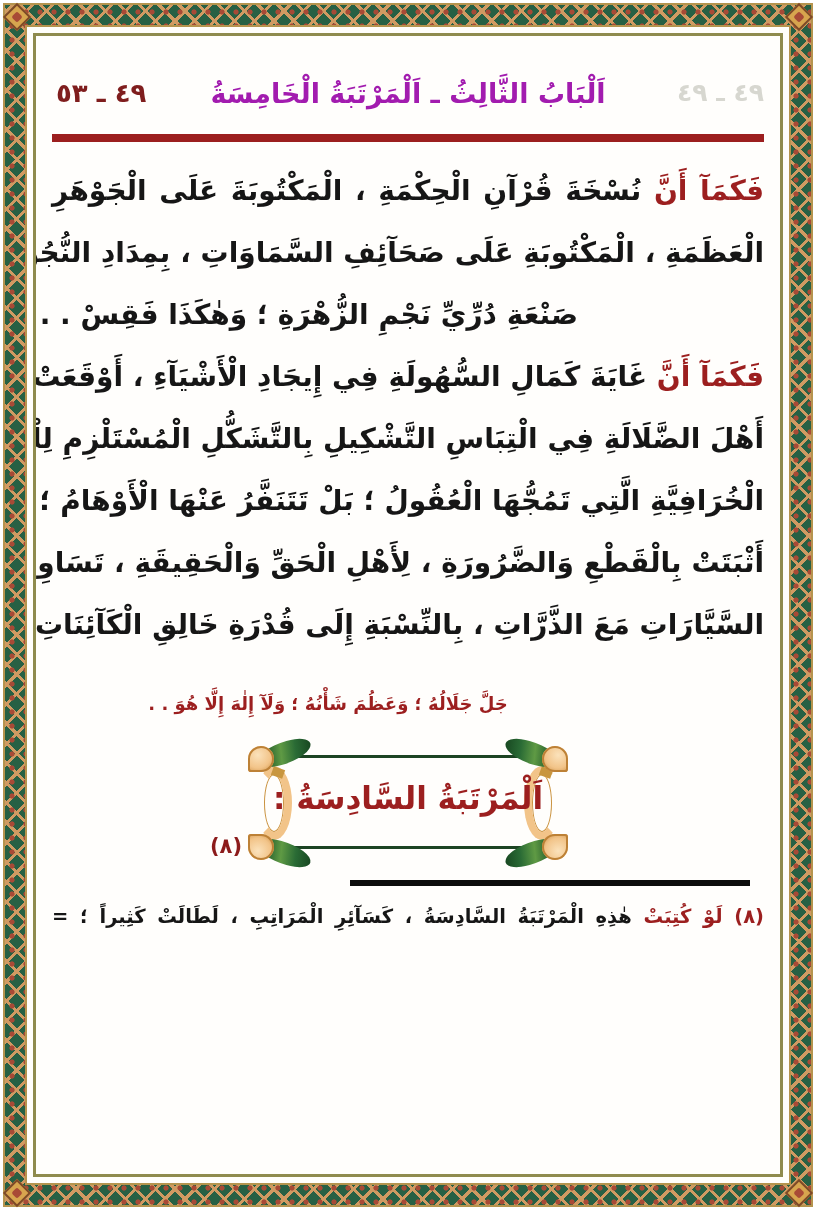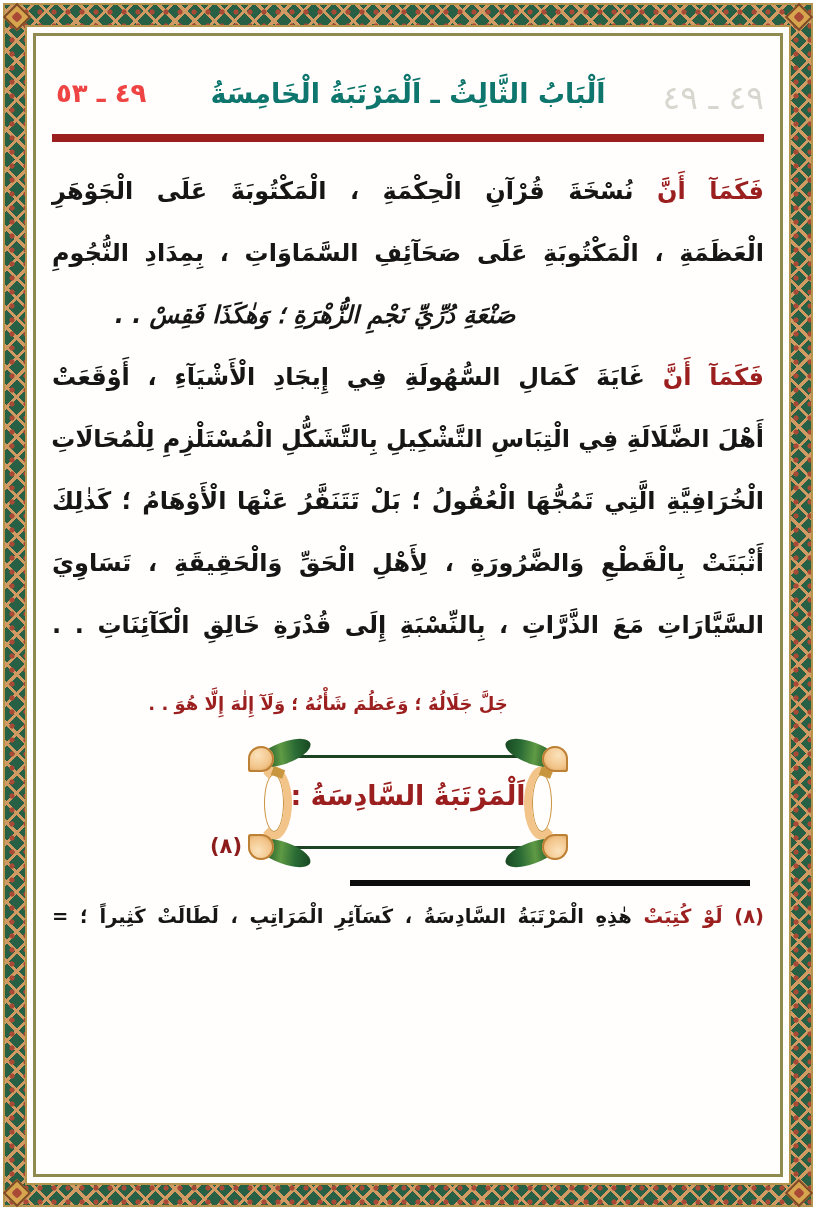--- a/index.html
+++ b/index.html
@@ -24,46 +24,46 @@
   .inner{height:100%;border:3px solid #8f8b4e;background:#fffefc;}
   .content{height:100%;padding:0 16px;position:relative;direction:rtl;overflow:hidden;}
 
   
   .corner{position:absolute;width:20px;height:20px;background:#d7a54e;border:2px solid #7e4a28;transform:rotate(45deg);z-index:5;}
   .corner::after{content:"";position:absolute;inset:4px;background:#a84a36;border-radius:2px;}
   .c-tl{top:7px;left:7px;} .c-tr{top:7px;right:7px;} .c-bl{bottom:7px;left:7px;} .c-br{bottom:7px;right:7px;}
 
   
   .header{position:relative;height:56px;margin-top:34px;}
-  .ghost{position:absolute;right:0;top:8px;color:#d7d7d0;font-size:33px;font-weight:normal;letter-spacing:2px;}
-  .pages{position:absolute;left:4px;top:8px;color:#ef4444;font-size:26px;font-weight:bold;letter-spacing:2px;}
-  .title{text-align:center;font-size:27px;color:#0f766e;font-weight:bold;padding-top:8px;text-shadow:0 1px 0 rgba(255,255,255,.25);}
+  .ghost{position:absolute;right:0;top:8px;color:#d7d7d0;font-size:25px;font-weight:bold;letter-spacing:2px;}
+  .pages{position:absolute;left:4px;top:8px;color:#7f1d1d;font-size:26px;font-weight:bold;letter-spacing:2px;}
+  .title{text-align:center;font-size:27px;color:#a21caf;font-weight:bold;padding-top:8px;text-shadow:0 1px 0 rgba(255,255,255,.25);}
   .rule{margin-top:8px;height:3px;border-top:3px solid #9c1f1f;border-bottom:5px solid #9c1f1f;}
 
   
   .body-block{margin-top:18px;}
   .bline{
-    font-size:24px;font-weight:bold;color:#161616;
+    font-size:28px;font-weight:bold;color:#161616;
     height:62px;line-height:62px;
     text-align:justify;text-align-last:justify;
     white-space:nowrap;
   }
   .bline .lead{color:#9c1f1f;}
-  .bline.endline{text-align:left;text-align-last:center;padding-left:0;padding-right:186px;font-style:italic;}
+  .bline.endline{text-align:left;text-align-last:center;padding-left:0;padding-right:186px;}
   .doxology{
     margin-top:20px;height:56px;line-height:56px;
     text-align:center;text-align-last:center;padding-right:160px;
     color:#9c1f1f;font-size:18px;font-weight:bold;white-space:nowrap;
   }
 
   
   .banner{position:relative;width:300px;height:122px;margin:10px auto 0;}
   .bline-top{position:absolute;top:13px;left:36px;right:36px;height:3px;background:#1c4423;}
   .bline-bottom{position:absolute;bottom:15px;left:36px;right:36px;height:3px;background:#1c4423;}
-  .banner-title{position:absolute;top:38px;width:100%;text-align:center;color:#9c1f1f;font-size:27px;font-weight:bold;z-index:3;}
+  .banner-title{position:absolute;top:38px;width:100%;text-align:center;color:#9c1f1f;font-size:31px;font-weight:bold;z-index:3;}
   .leafcluster{position:absolute;width:66px;height:36px;z-index:2;}
   .leafcluster::before{
     content:"";position:absolute;left:6px;top:2px;width:56px;height:22px;border-radius:60% 40% 60% 40%;
     background:linear-gradient(100deg,#245c2c 20%,#5f9a44 45%,#2a6b35 70%,#16441f);
     transform:rotate(-16deg);
   }
   .leafcluster::after{
     content:"";position:absolute;left:-2px;top:6px;width:26px;height:26px;
     border-radius:50% 50% 50% 12%;
     background:radial-gradient(circle at 38% 35%, #fbe2bb, #f2c489 55%, #c98b3e 95%);

